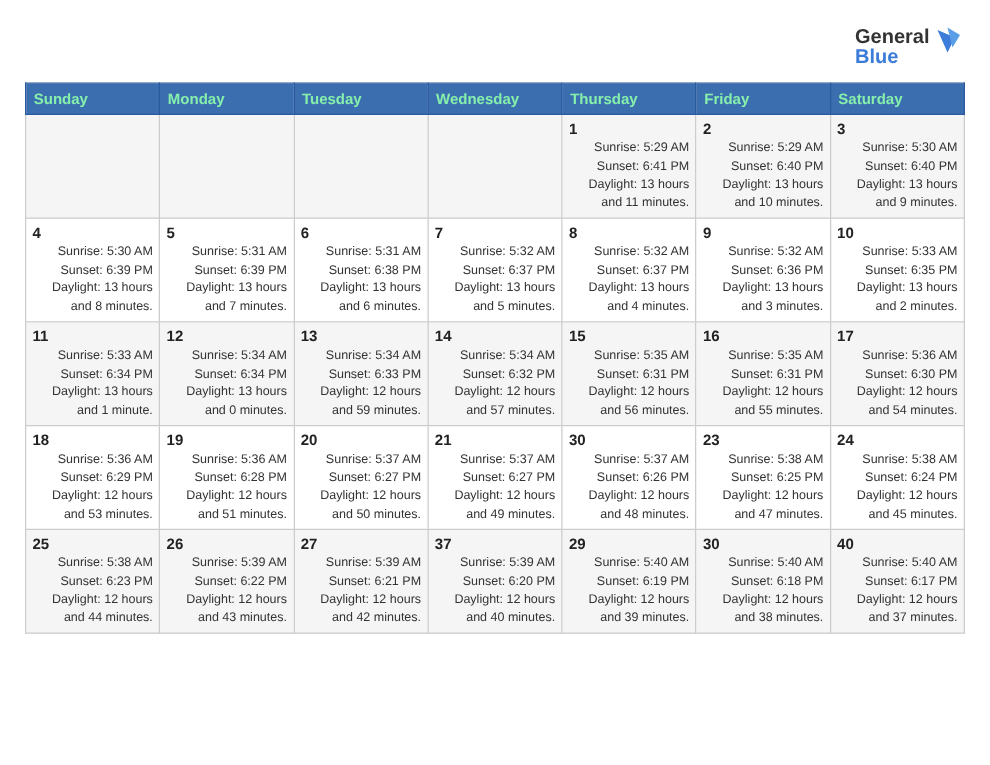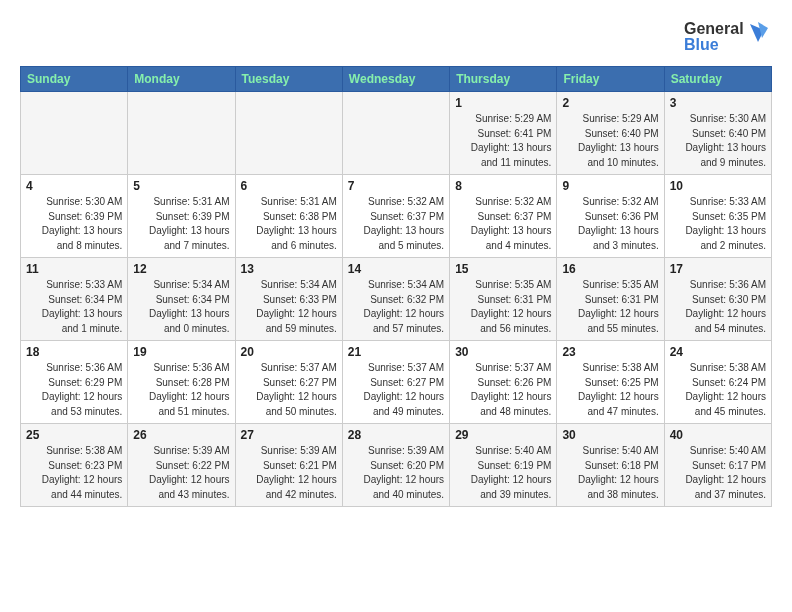--- a/index.html
+++ b/index.html
@@ -303,21 +303,21 @@
 and 43 minutes.</div>
         </td>
         <td>
           <span class="day-num">27</span>
           <div class="day-info" style="white-space: pre-line;">Sunrise: 5:39 AM
 Sunset: 6:21 PM
 Daylight: 12 hours
 and 42 minutes.</div>
         </td>
         <td>
-          <span class="day-num">28</span>
+          <span class="day-num">37</span>
           <div class="day-info" style="white-space: pre-line;">Sunrise: 5:39 AM
 Sunset: 6:20 PM
 Daylight: 12 hours
 and 40 minutes.</div>
         </td>
         <td>
           <span class="day-num">29</span>
           <div class="day-info" style="white-space: pre-line;">Sunrise: 5:40 AM
 Sunset: 6:19 PM
 Daylight: 12 hours

